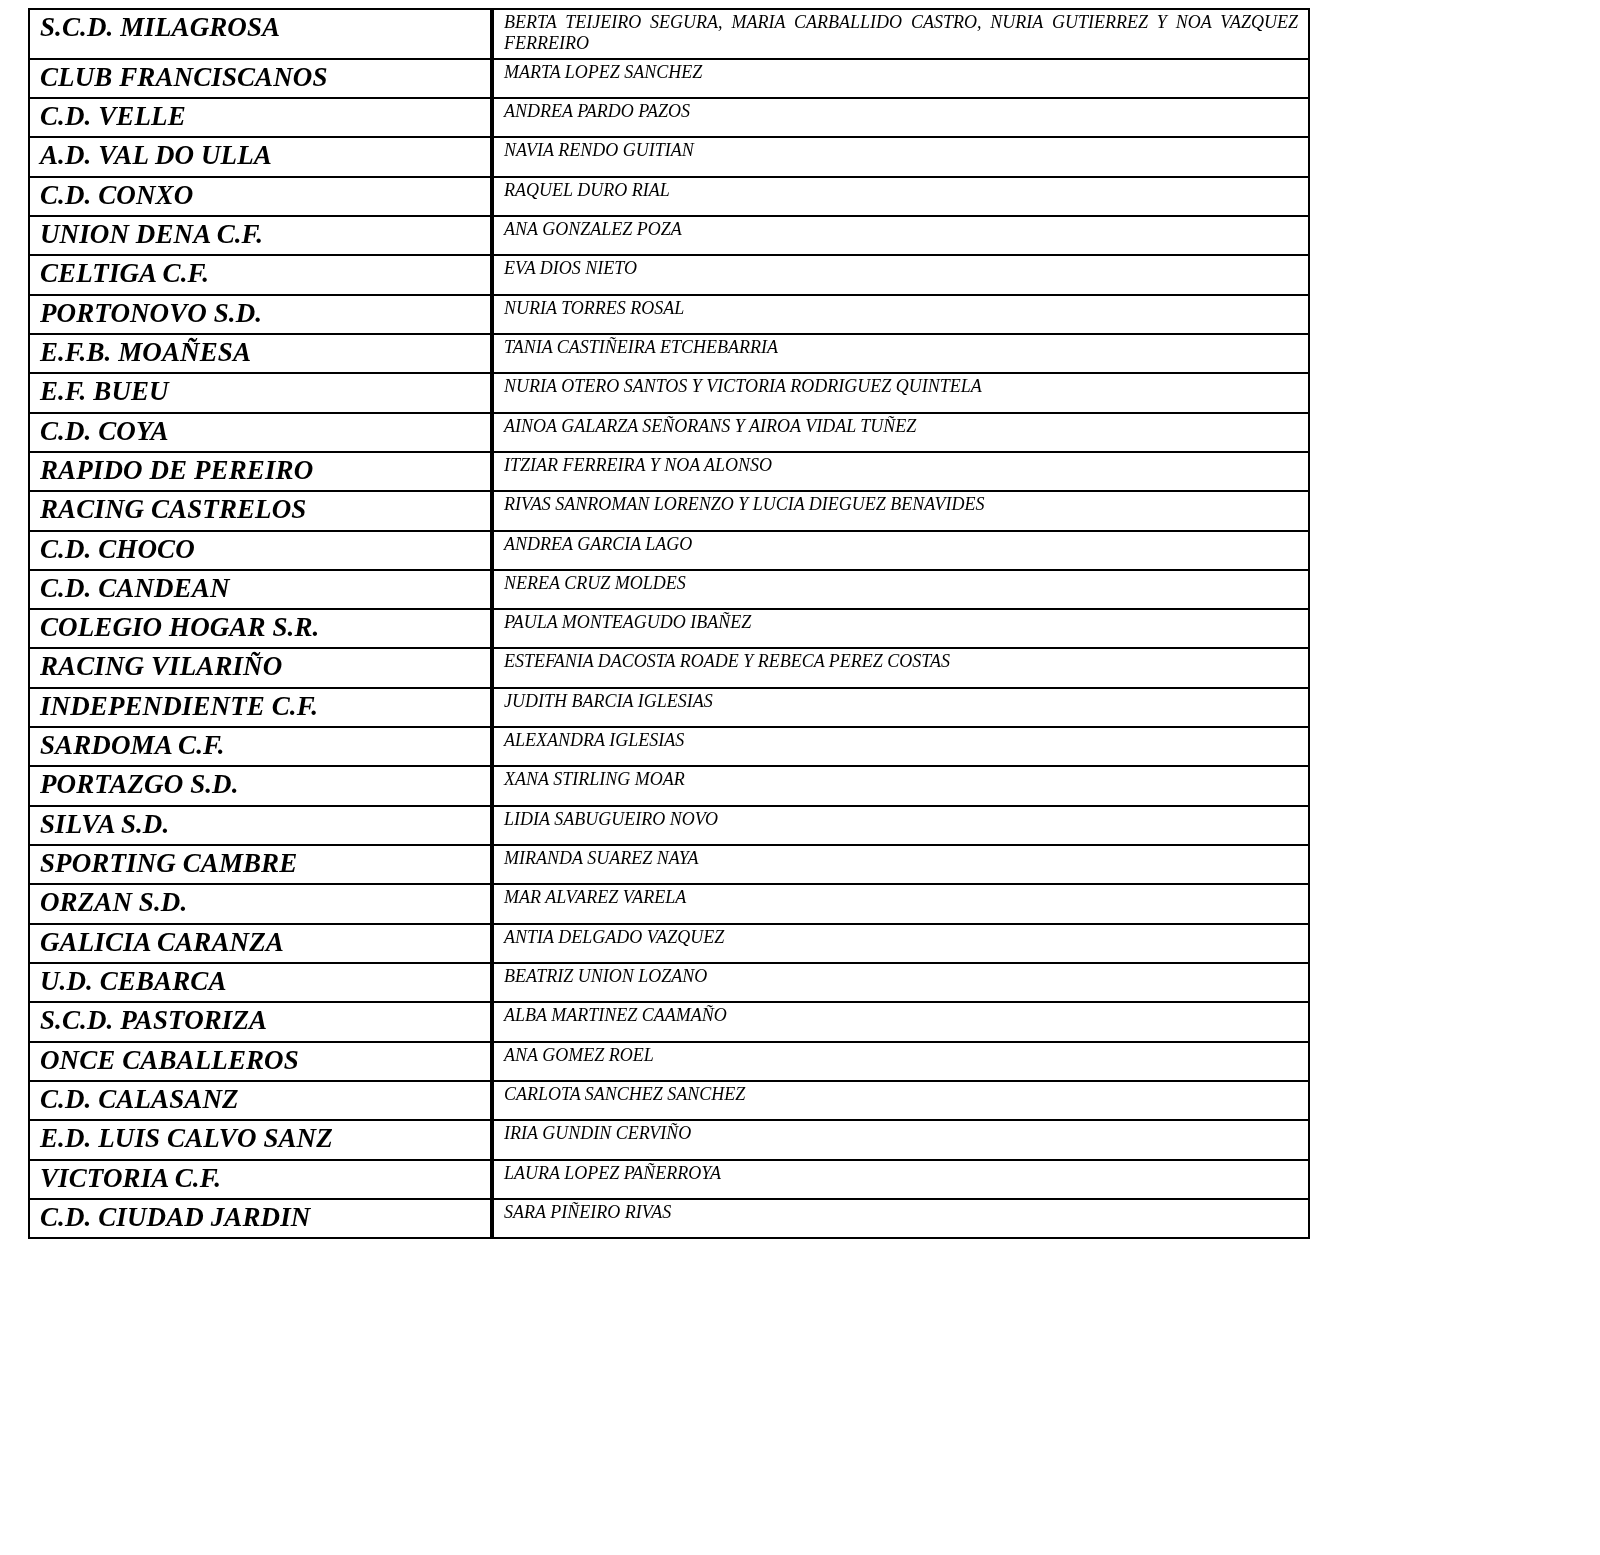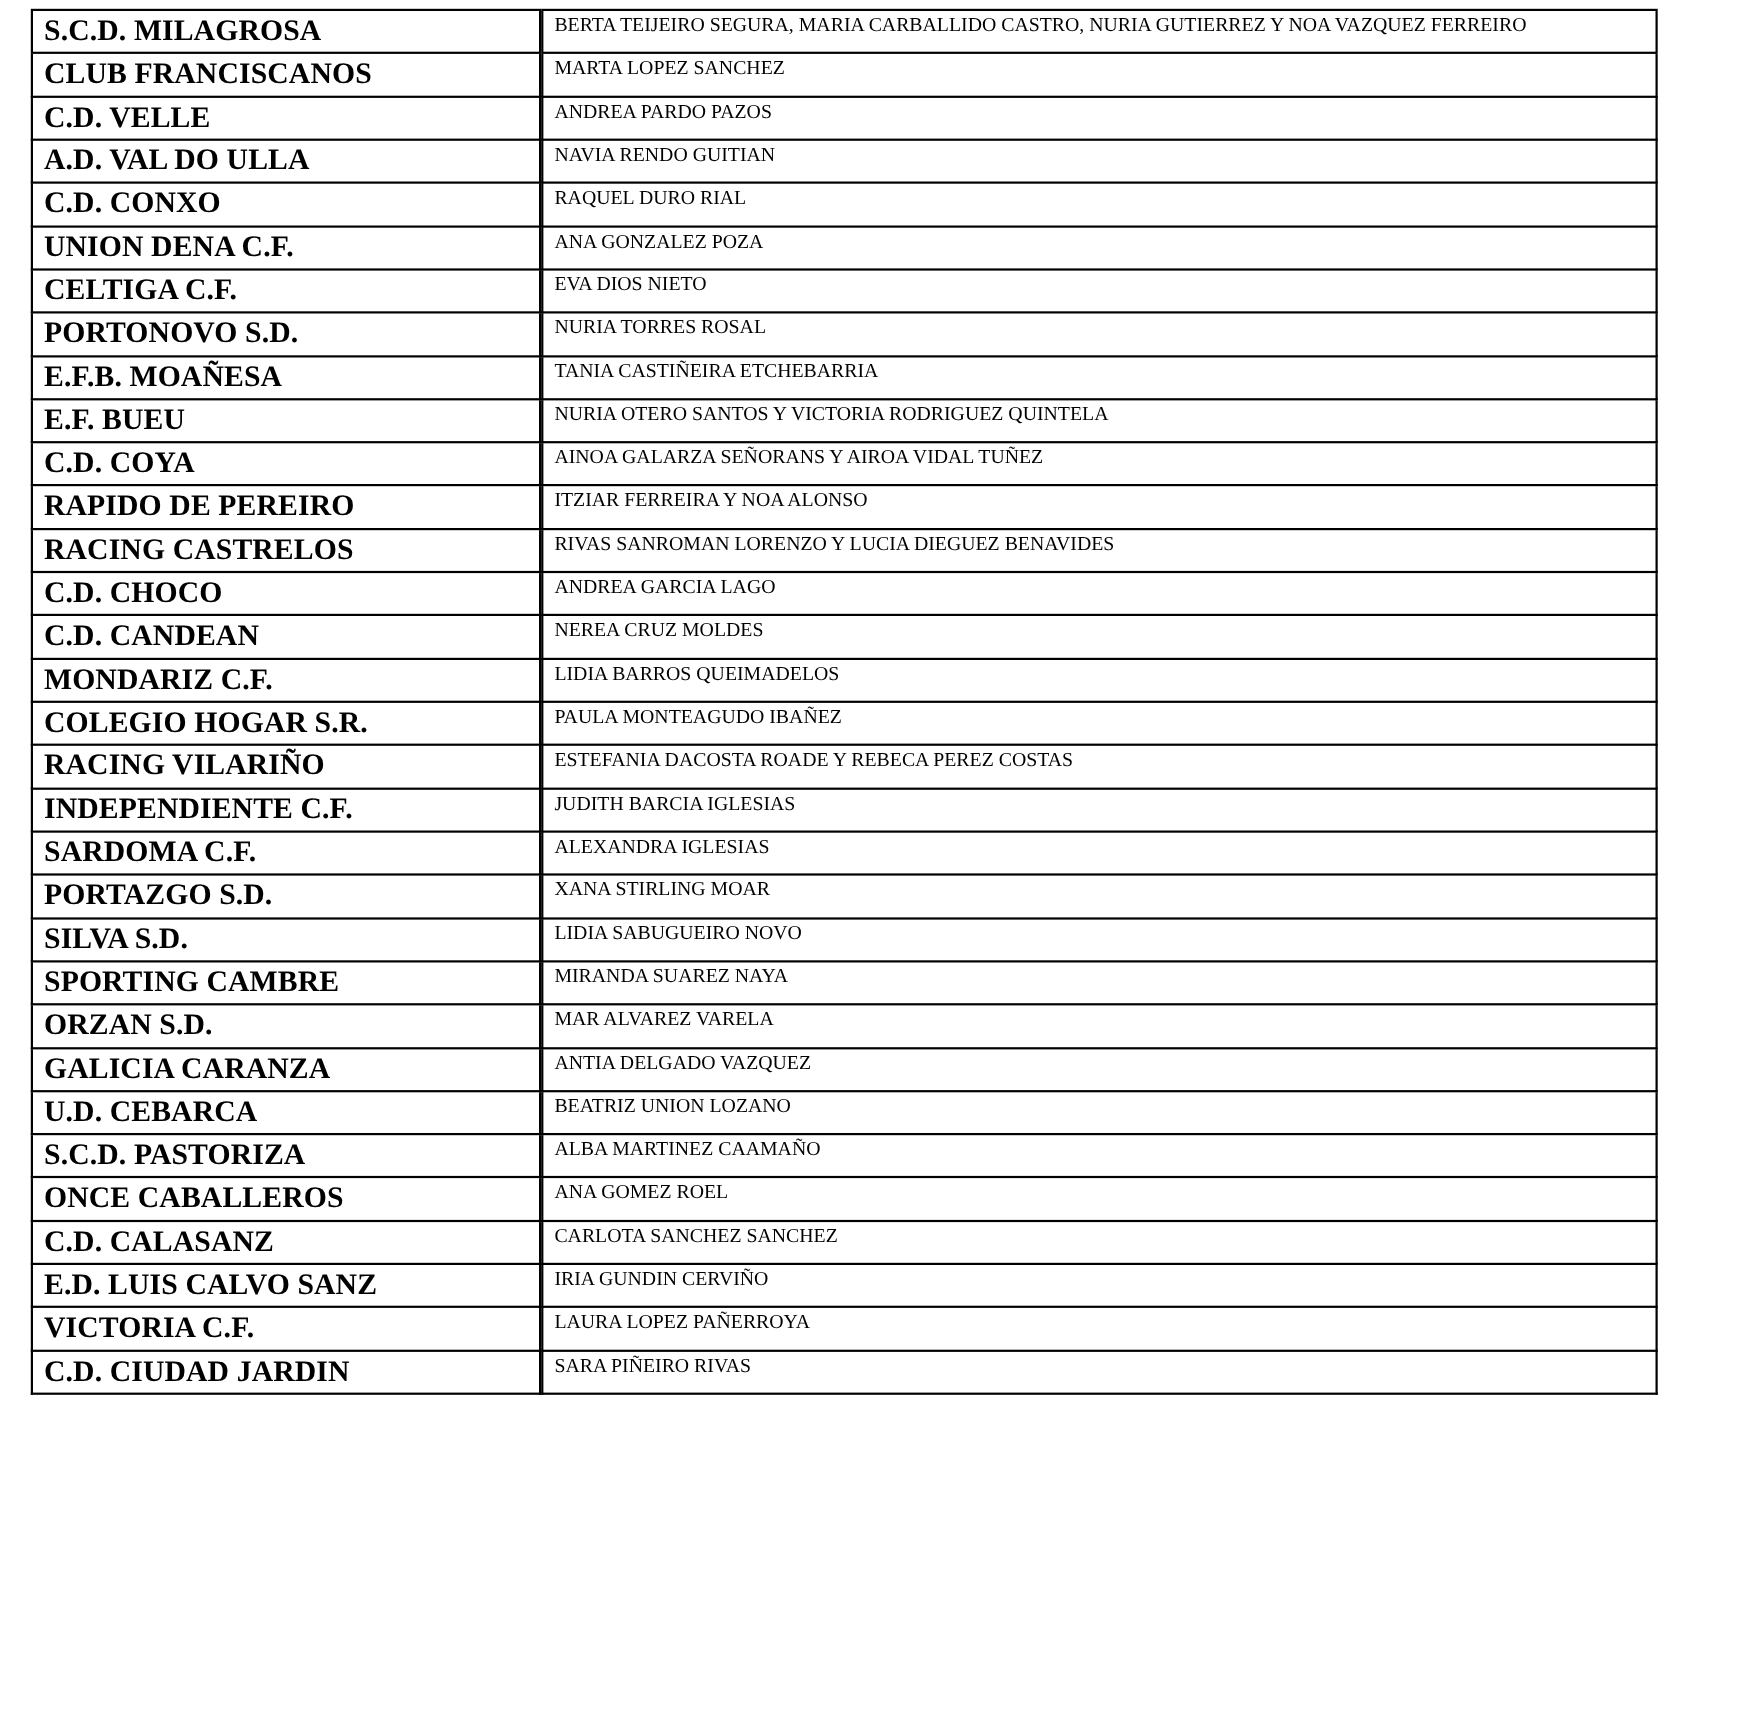--- a/index.html
+++ b/index.html
@@ -13,22 +13,23 @@
     font-family: "Liberation Serif", serif;
     color: #000000;
   }
   .page {
     padding: 8px 28px 0 28px;
     box-sizing: border-box;
   }
   table.roster {
     border-collapse: separate;
     border-spacing: 0;
-    width: 1479px;
+    width: 1282px;
     table-layout: fixed;
+    font-style: italic;
   }
   table.roster tr.row > td {
     border: 2px solid #000000;
     vertical-align: top;
     padding: 2px 10px 4px 10px;
     line-height: 1.16;
   }
   td.club {
     width: 440px;
     font-weight: bold;
@@ -122,24 +123,20 @@
         </tr>
         <tr class="row">
           <td class="club">C.D. CHOCO</td>
           <td class="players">ANDREA GARCIA LAGO</td>
         </tr>
         <tr class="row">
           <td class="club">C.D. CANDEAN</td>
           <td class="players">NEREA CRUZ MOLDES</td>
         </tr>
         <tr class="row">
-          <td class="club">MONDARIZ C.F.</td>
-          <td class="players">LIDIA BARROS QUEIMADELOS</td>
-        </tr>
-        <tr class="row">
           <td class="club">COLEGIO HOGAR S.R.</td>
           <td class="players">PAULA MONTEAGUDO IBAÑEZ</td>
         </tr>
         <tr class="row">
           <td class="club">RACING VILARIÑO</td>
           <td class="players">ESTEFANIA DACOSTA ROADE Y REBECA PEREZ COSTAS</td>
         </tr>
         <tr class="row">
           <td class="club">INDEPENDIENTE C.F.</td>
           <td class="players">JUDITH BARCIA IGLESIAS</td>

